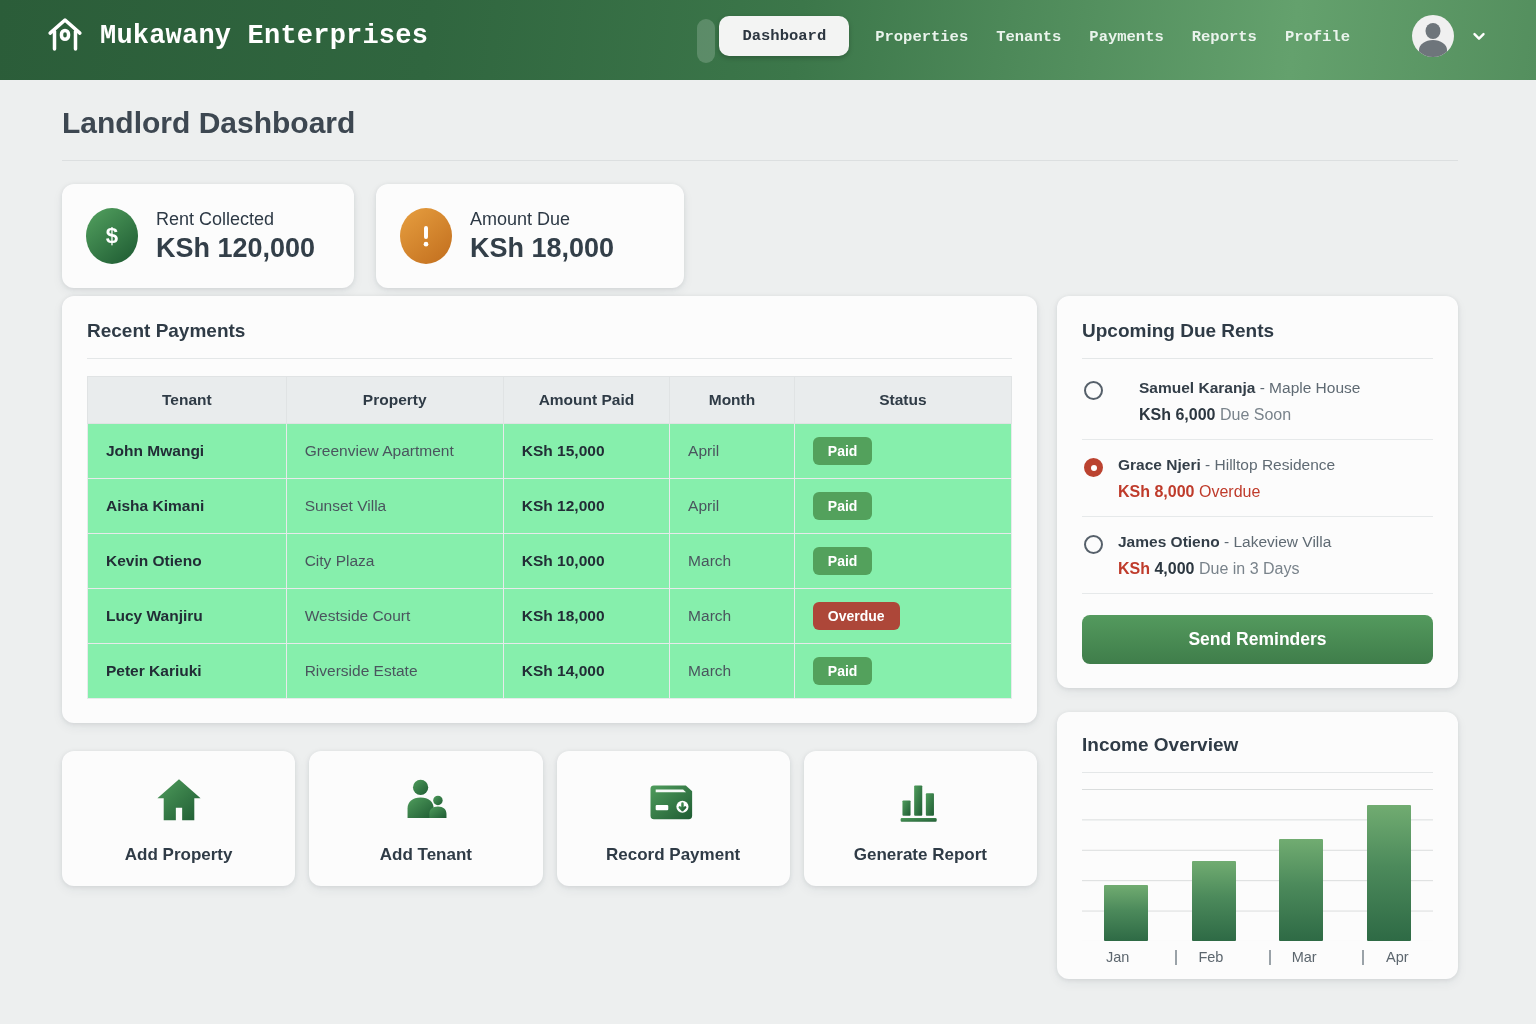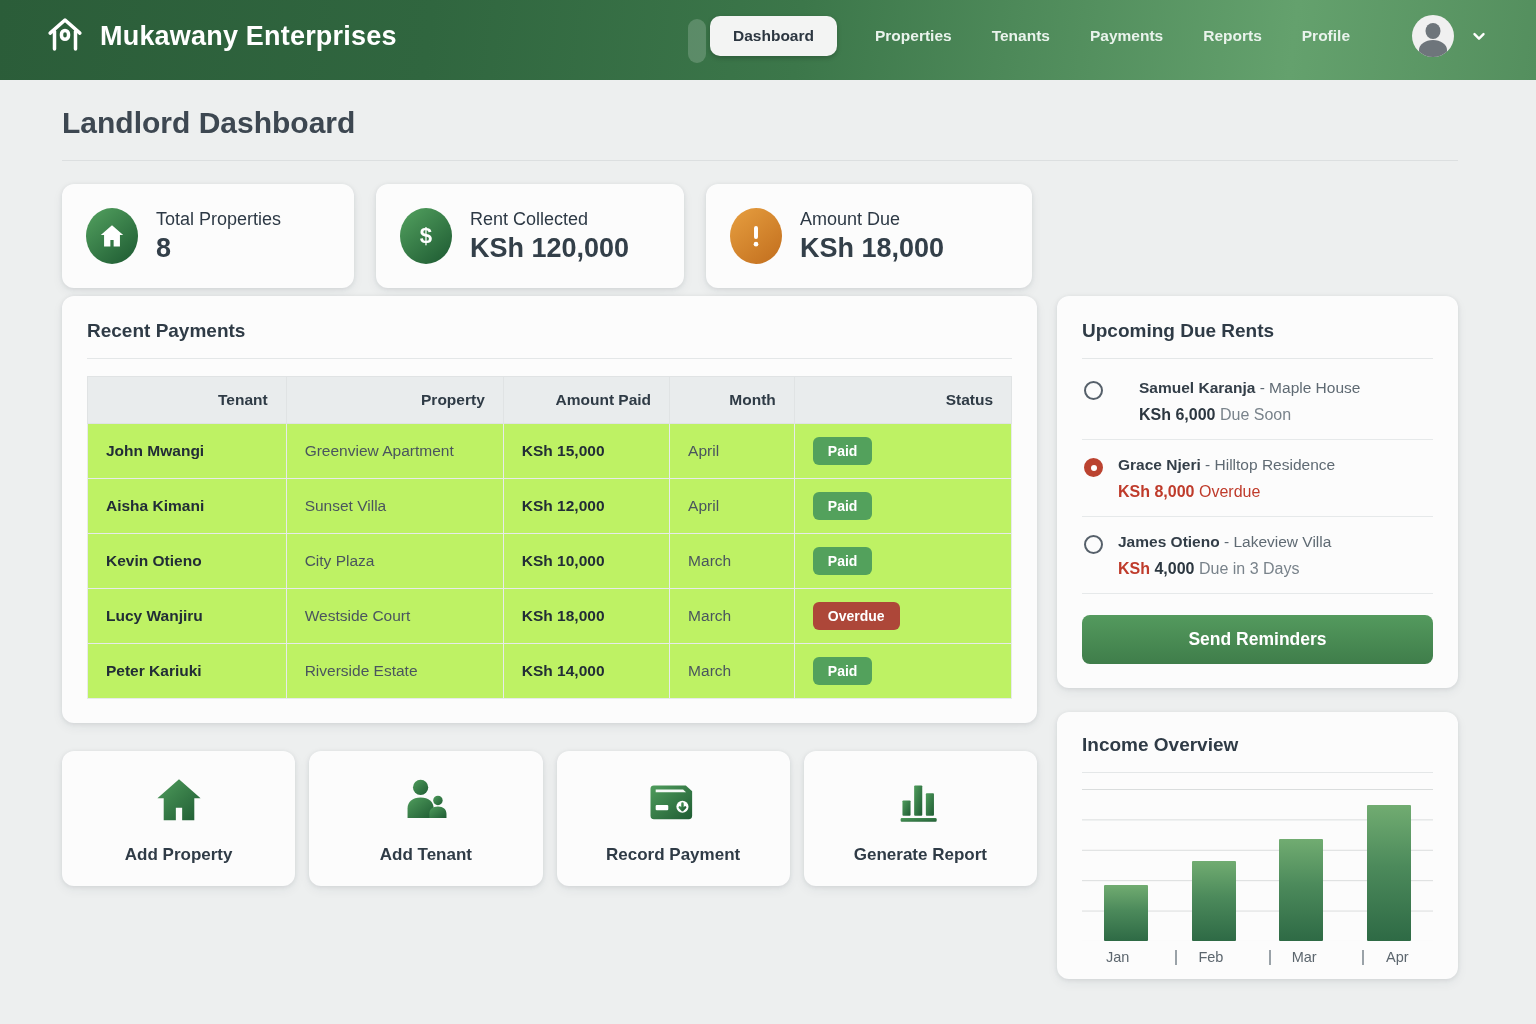--- a/index.html
+++ b/index.html
@@ -9,25 +9,26 @@
     background:#edefef;
     color:#333e49;
   }
 
   
   .header {
     height:80px;
     background:linear-gradient(97deg,#2b5d39 0%,#30663f 28%,#3c774a 52%,#64a16d 84%,#548f5e 100%);
     display:flex; align-items:center;
     padding:0 48px 8px 44px;
+    font-family:Liberation Mono, monospace;
   }
   .brand { display:flex; align-items:center; gap:14px; }
   .brand svg { width:42px; height:42px; }
   .brand-name { color:#fff; font-size:27px; font-weight:bold; letter-spacing:.2px; }
-  .nav { display:flex; align-items:center; gap:36px; margin-left:auto; margin-right:60px; position:relative; }
+  .nav { display:flex; align-items:flex-end; gap:24px; margin-left:auto; margin-right:60px; position:relative; }
   .nav-item {
     color:#eaf3ec; font-size:15.5px; font-weight:bold; cursor:pointer;
     padding:10px 2px; border:none; background:none; font-family:inherit; position:relative;
   }
   .nav-item.active {
     background:#f3f4f3; color:#2c3640; border-radius:10px;
     padding:11px 23px; box-shadow:0 2px 5px rgba(0,0,0,.22);
   }
   .nav-item.active::before {
     content:""; position:absolute; left:-22px; top:3px; width:18px; height:44px;
@@ -73,24 +74,24 @@
 
   
   .main { display:grid; grid-template-columns:975px 1fr; gap:20px; margin-top:8px; align-items:start; }
 
   
   .panel { padding:24px 25px; }
   .panel-title { font-size:19px; font-weight:bold; color:#2f3b46; }
   .panel-rule { border:none; border-top:1px solid #e4e7e8; margin:16px 0 0; }
   table.payments { width:100%; border-collapse:collapse; margin-top:17px; font-size:15.5px; }
   .payments th {
-    background:#e9eced; text-align:right; font-weight:bold; color:#2f3b46;
+    background:#e9eced; text-align:center; font-weight:bold; color:#2f3b46;
     padding:14px 18px; border:1px solid #e0e3e4;
   }
-  .payments td { padding:13px 18px; border:1px solid #e7eaeb; background:#bef264; }
+  .payments td { padding:13px 18px; border:1px solid #e7eaeb; background:#86efac; }
   .payments .col-tenant  { width:21.5%; font-weight:bold; color:#222d36; }
   .payments .col-prop    { width:23.5%; color:#4a555e; }
   .payments .col-amount  { width:18%; font-weight:bold; color:#222d36; }
   .payments .col-month   { width:13.5%; color:#4a555e; }
   .payments .col-status  { width:23.5%; }
   .badge {
     display:inline-block; color:#fff; font-weight:bold; font-size:14px;
     padding:6px 15px; border-radius:6px;
   }
 
@@ -184,31 +185,20 @@
       </svg>
     </span>
   </div>
 </header>
 
 <div class="content">
   <h1 class="page-title">Landlord Dashboard</h1>
   <hr class="title-rule">
 
   <div class="stats">
-      <div class="card stat-card">
-    <div class="stat-icon green">
-          <svg viewBox="0 0 24 24">
-            <path fill="#fff" d="M12 2.8 2.4 11.2h2.8V21h5.4v-5.6h2.8V21h5.4v-9.8h2.8z"></path>
-          </svg>
-        </div>
-    <div>
-      <div class="stat-label">Total Properties</div>
-      <div class="stat-value">8</div>
-    </div>
-  </div>
       <div class="card stat-card">
     <div class="stat-icon green">
           <svg viewBox="0 0 24 24">
             <text x="12" y="18.4" text-anchor="middle" font-size="19" font-weight="bold" font-family="Liberation Sans,sans-serif" fill="#fff">$</text>
           </svg>
         </div>
     <div>
       <div class="stat-label">Rent Collected</div>
       <div class="stat-value">KSh 120,000</div>
     </div>

